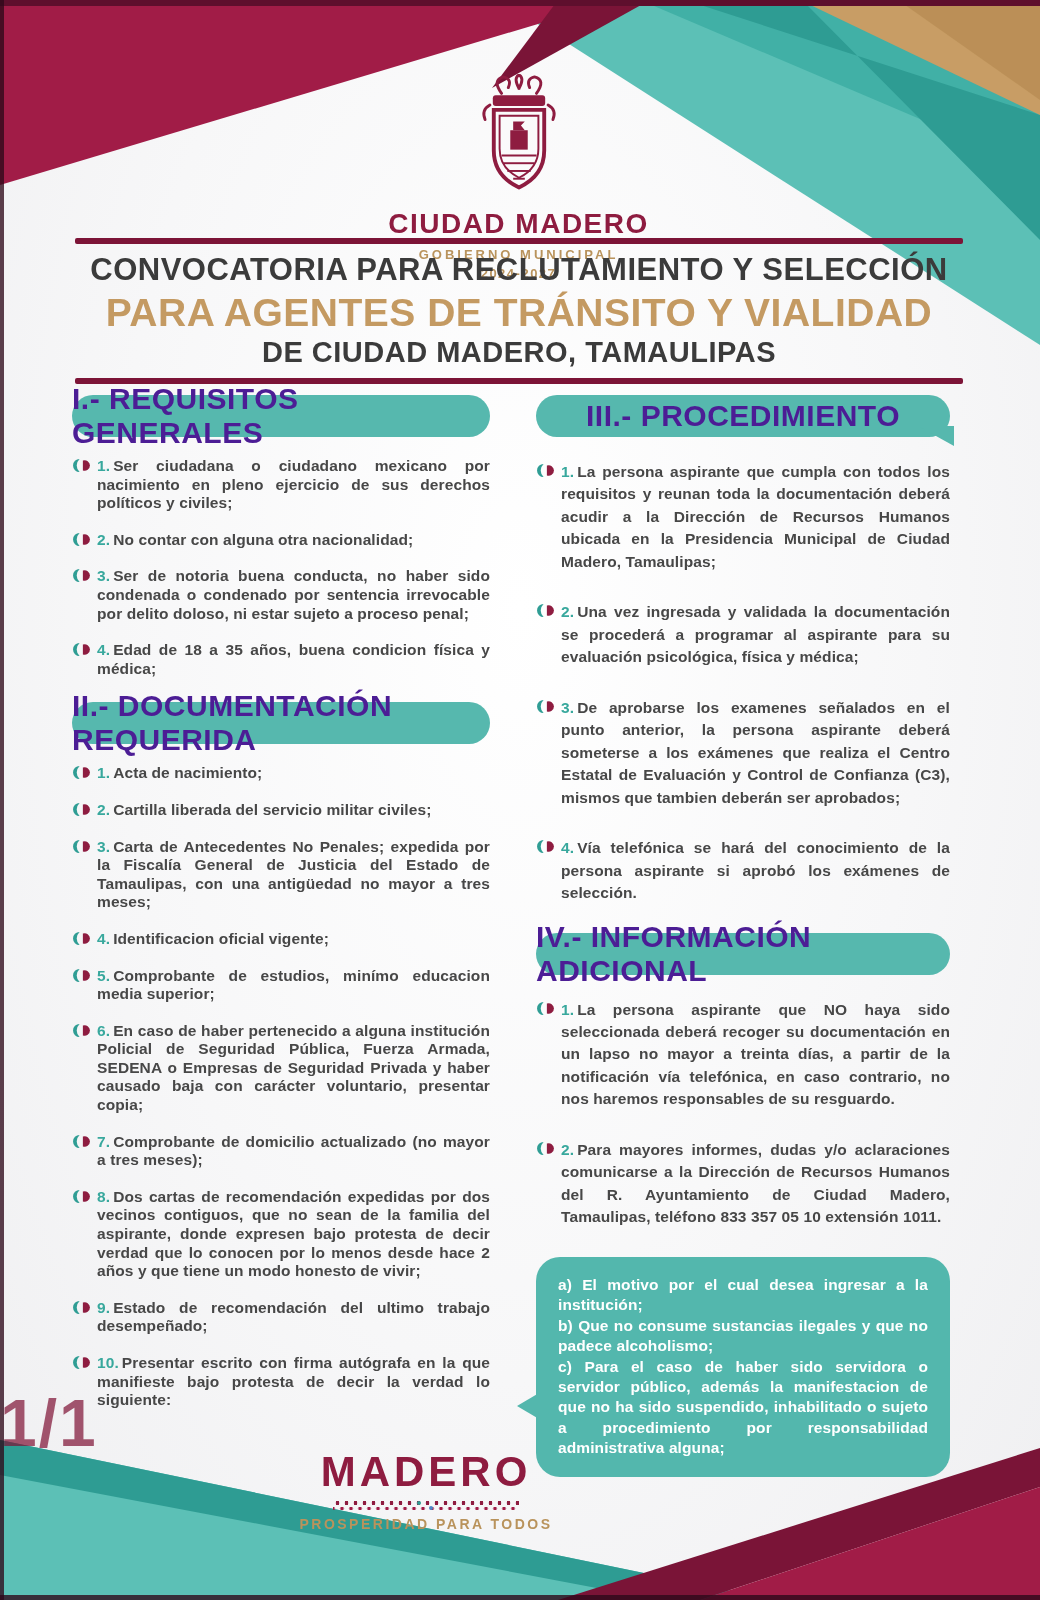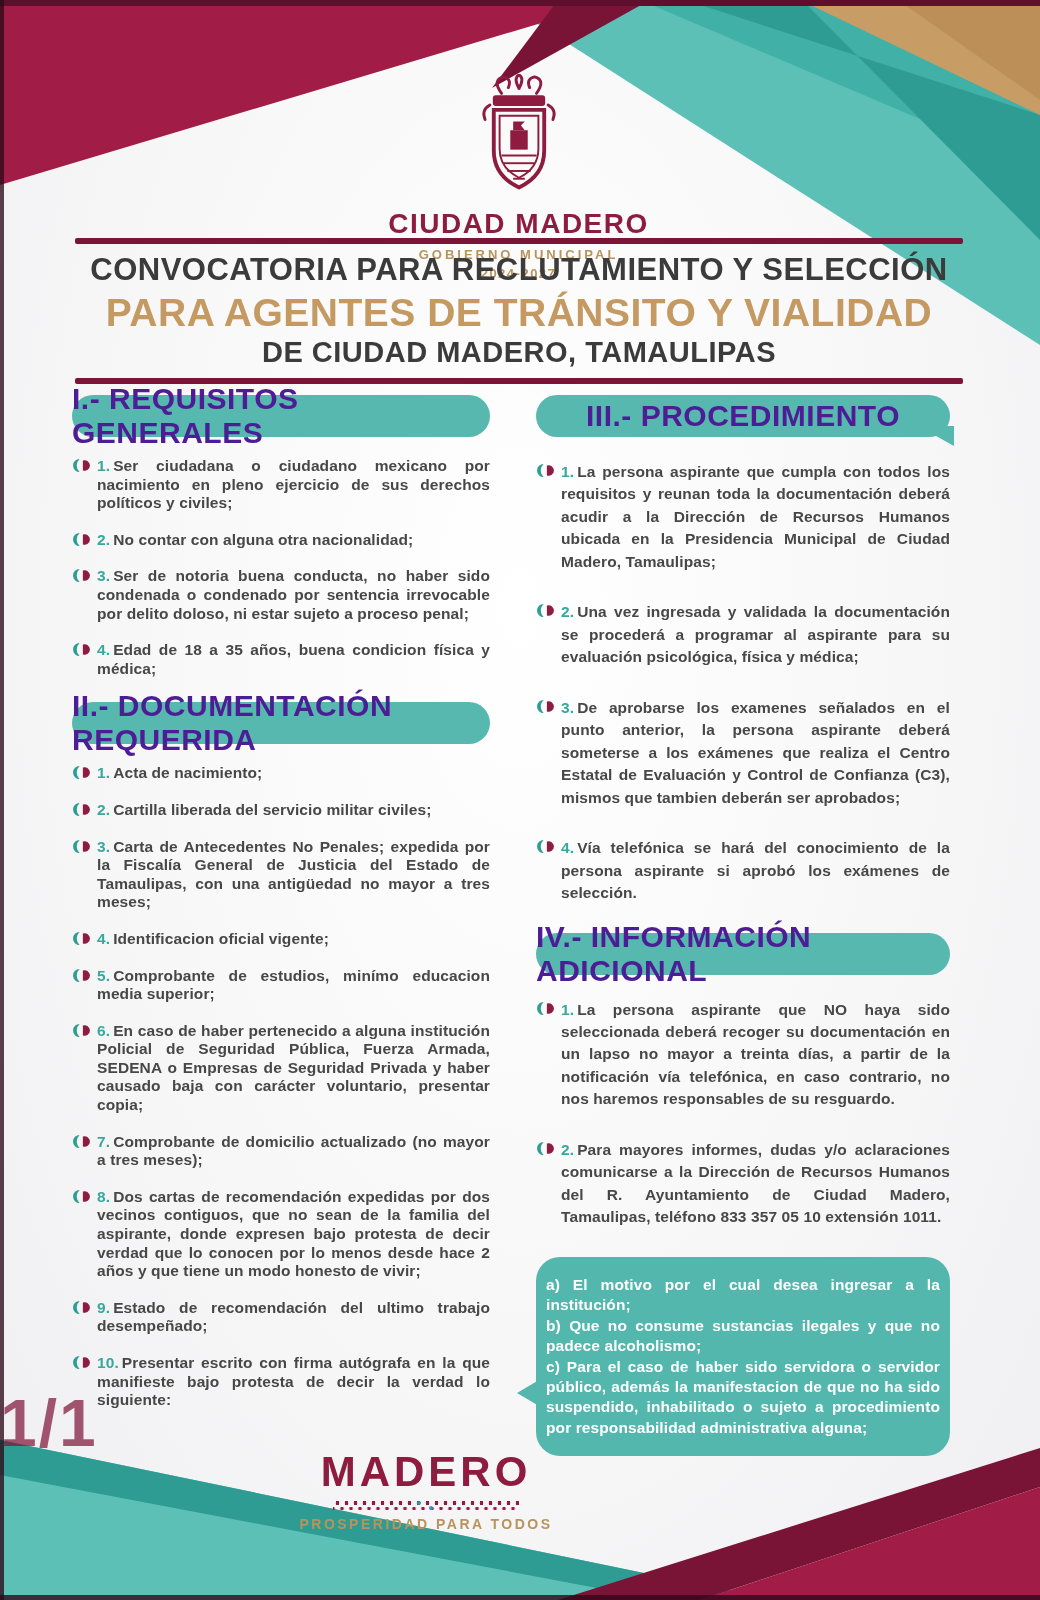--- a/index.html
+++ b/index.html
@@ -74,21 +74,21 @@
   }
   .col-left .item{line-height:1.2;margin-bottom:18px;}
   .col-right .item{line-height:1.45;margin-bottom:28px;}
   .bullet{position:absolute;left:0;top:1px;}
   .num{color:#38a89d;margin-right:3px;}
   .sec2-head{margin-top:24px;}
   .sec4-head{margin-top:12px;}
 
   
   .callout{
-    margin-top:12px;background:#53b7ad;border-radius:24px;padding:18px 10px;
+    margin-top:12px;background:#53b7ad;border-radius:24px;padding:18px 22px;
     color:#ffffff;font-size:15.5px;font-weight:bold;line-height:1.32;
     text-align:justify;position:relative;letter-spacing:.1px;
   }
   .callout::before{
     content:'';position:absolute;left:-19px;top:62%;width:0;height:0;
     border-right:22px solid #53b7ad;border-top:13px solid transparent;border-bottom:13px solid transparent;
   }
 
   
   .footer-brand{position:absolute;top:1448px;left:0;width:852px;text-align:center;z-index:10;}

